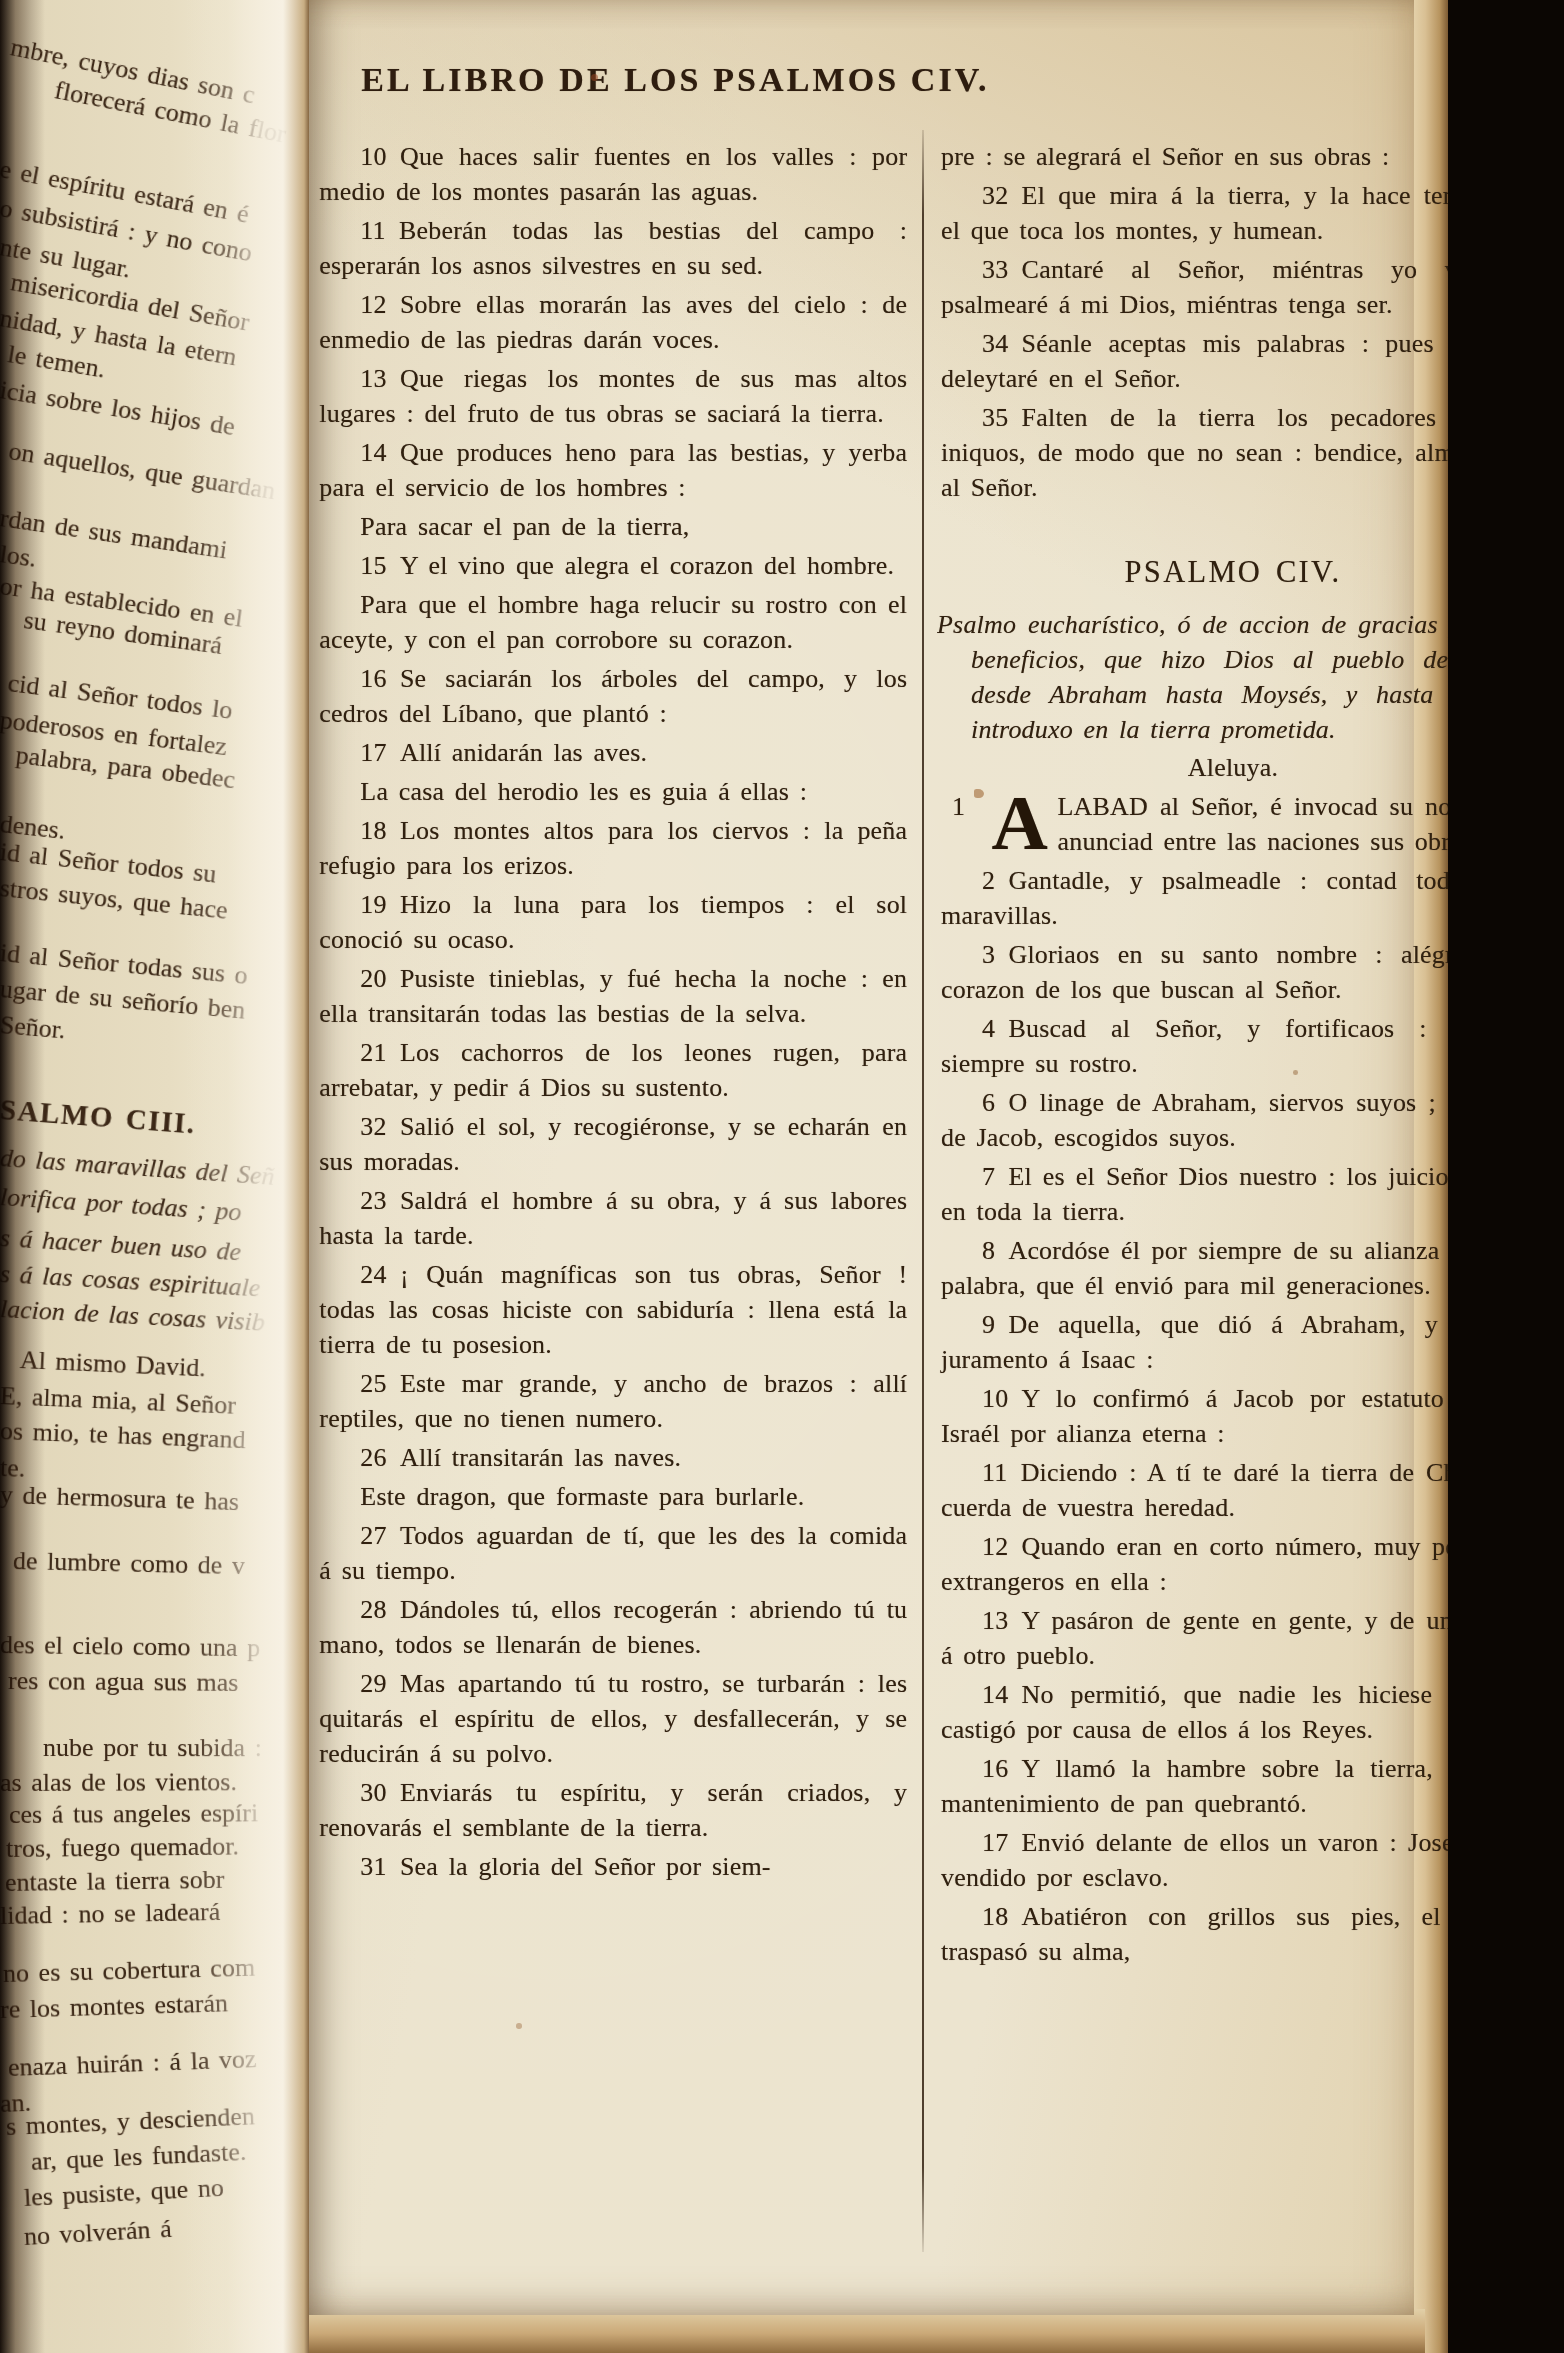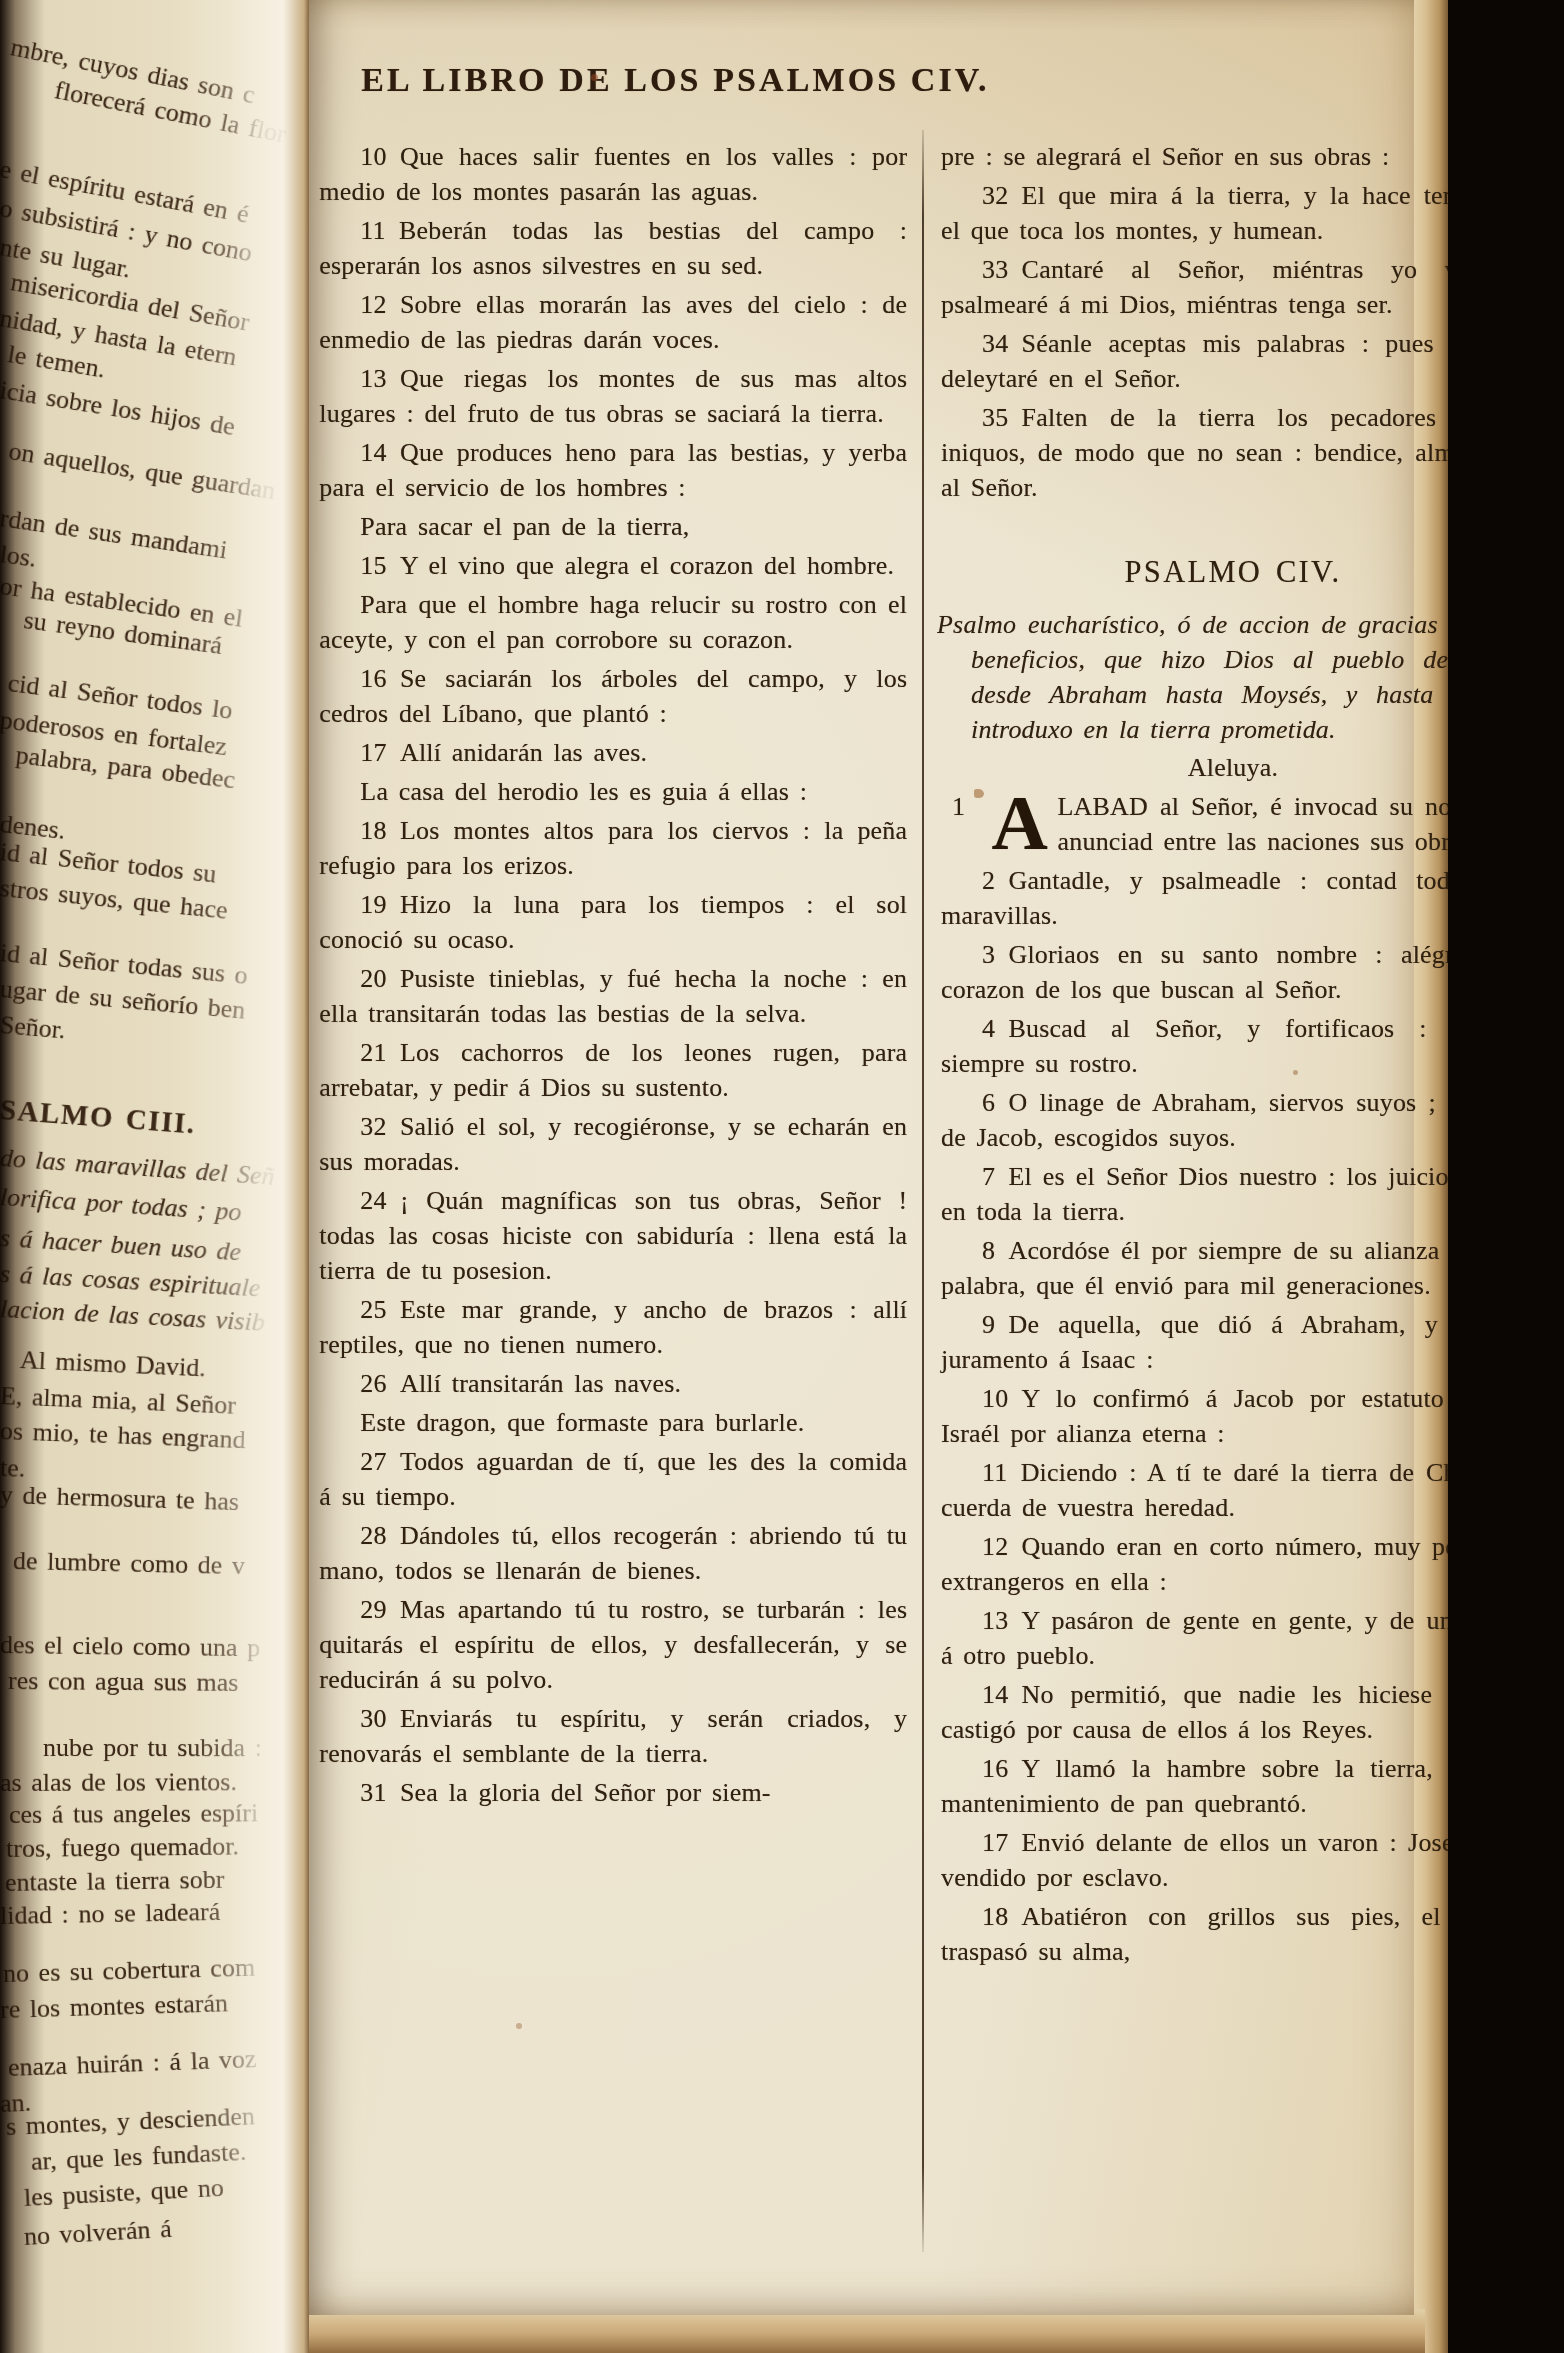--- a/index.html
+++ b/index.html
@@ -112,20 +112,21 @@
         <p class="verse"><span class="vnum">15 </span>Y el vino que alegra el corazon del hombre.</p>
         <p class="verse">Para que el hombre haga relucir su rostro con el aceyte, y con el pan corrobore su corazon.</p>
         <p class="verse"><span class="vnum">16 </span>Se saciarán los árboles del campo, y los cedros del Líbano, que plantó :</p>
         <p class="verse"><span class="vnum">17 </span>Allí anidarán las aves.</p>
         <p class="verse">La casa del herodio les es guia á ellas :</p>
         <p class="verse"><span class="vnum">18 </span>Los montes altos para los ciervos : la peña refugio para los erizos.</p>
         <p class="verse"><span class="vnum">19 </span>Hizo la luna para los tiempos : el sol conoció su ocaso.</p>
         <p class="verse"><span class="vnum">20 </span>Pusiste tinieblas, y fué hecha la noche : en ella transitarán todas las bestias de la selva.</p>
         <p class="verse"><span class="vnum">21 </span>Los cachorros de los leones rugen, para arrebatar, y pedir á Dios su sustento.</p>
         <p class="verse"><span class="vnum">32 </span>Salió el sol, y recogiéronse, y se echarán en sus moradas.</p>
+        <p class="verse"><span class="vnum">23 </span>Saldrá el hombre á su obra, y á sus labores hasta la tarde.</p>
         <p class="verse"><span class="vnum">24 </span>¡ Quán magníficas son tus obras, Señor ! todas las cosas hiciste con sabiduría : llena está la tierra de tu posesion.</p>
         <p class="verse"><span class="vnum">25 </span>Este mar grande, y ancho de brazos : allí reptiles, que no tienen numero.</p>
         <p class="verse"><span class="vnum">26 </span>Allí transitarán las naves.</p>
         <p class="verse">Este dragon, que formaste para burlarle.</p>
         <p class="verse"><span class="vnum">27 </span>Todos aguardan de tí, que les des la comida á su tiempo.</p>
         <p class="verse"><span class="vnum">28 </span>Dándoles tú, ellos recogerán : abriendo tú tu mano, todos se llenarán de bienes.</p>
         <p class="verse"><span class="vnum">29 </span>Mas apartando tú tu rostro, se turbarán : les quitarás el espíritu de ellos, y desfallecerán, y se reducirán á su polvo.</p>
         <p class="verse"><span class="vnum">30 </span>Enviarás tu espíritu, y serán criados, y renovarás el semblante de la tierra.</p>
         <p class="verse"><span class="vnum">31 </span>Sea la gloria del Señor por siem-</p>
       </div>

